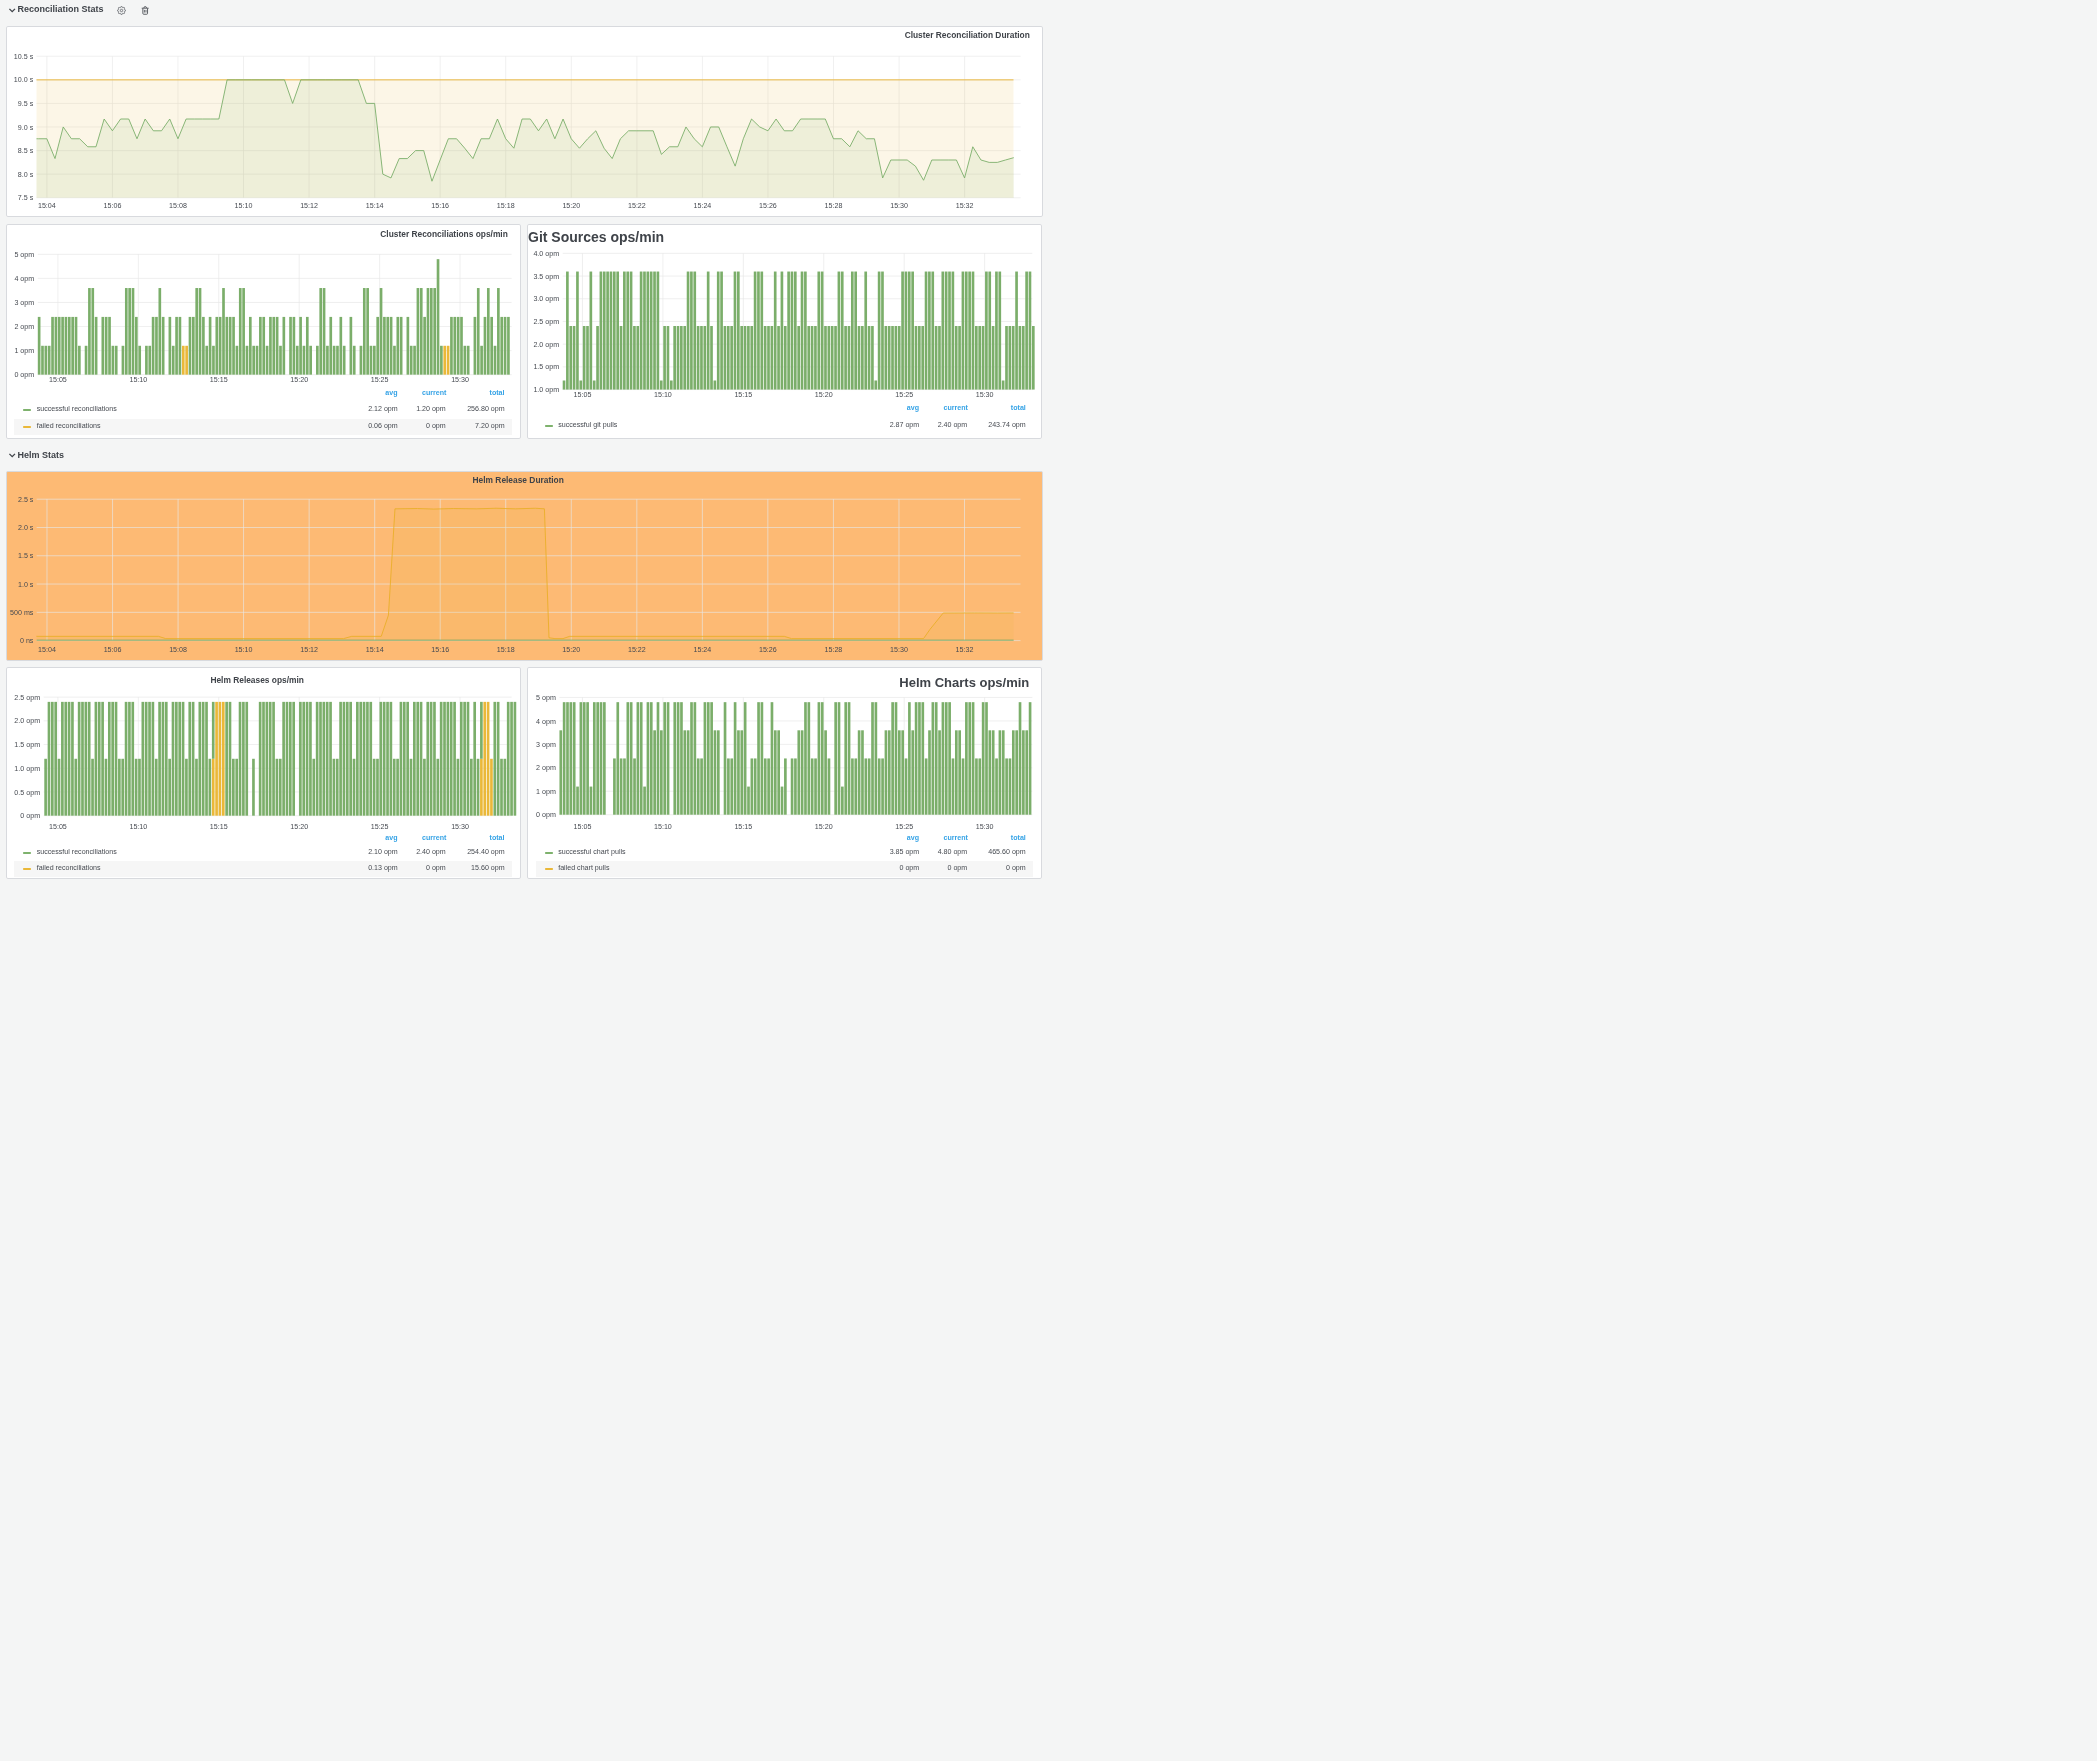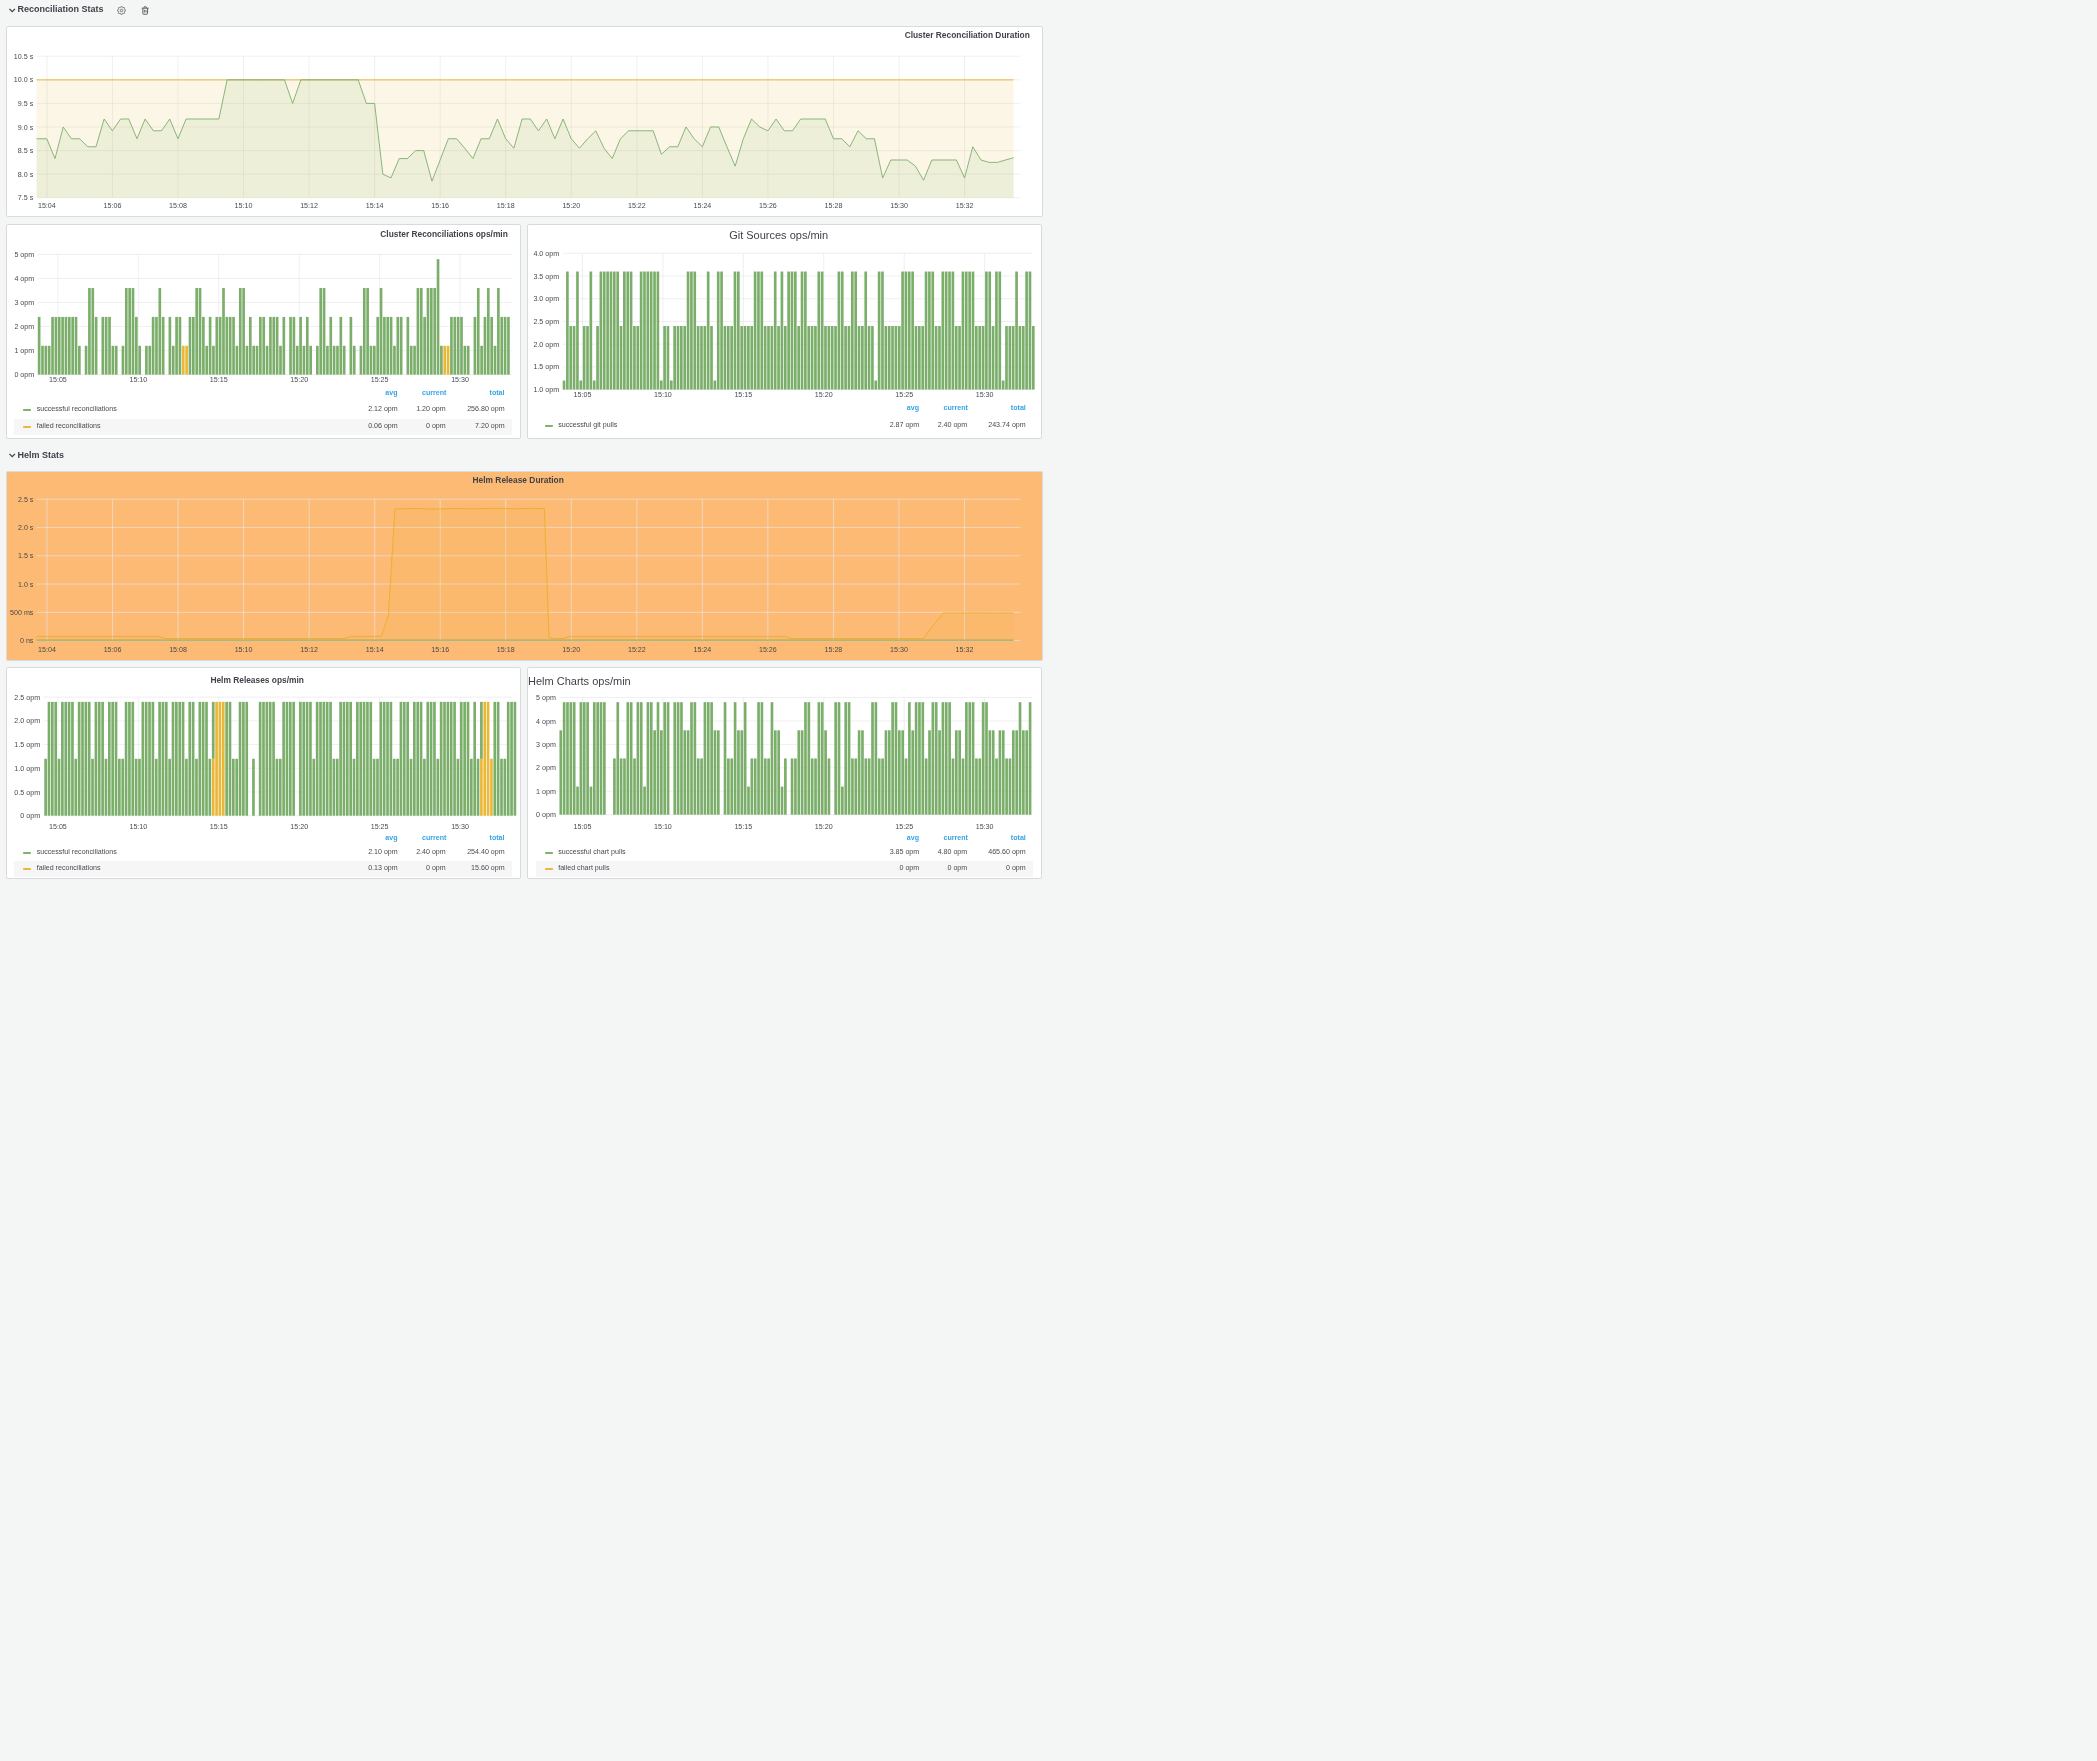--- a/index.html
+++ b/index.html
@@ -259,21 +259,21 @@
     <div style="position:absolute;top:194px;left:7.8px;right:7.8px;height:16px;background:rgba(0,0,0,0.035);color:#464a51">
       <span style="position:absolute;left:8.8px;top:7.1px;width:8.4px;height:1.7px;border-radius:0.8px;background:#eab839"></span>
       <span style="position:absolute;left:22.4px;top:3.2px">failed reconciliations</span>
       <span style="position:absolute;right:114px;top:3.2px">0.06 opm</span>
       <span style="position:absolute;right:66px;top:3.2px">0 opm</span>
       <span style="position:absolute;right:7.1px;top:3.2px">7.20 opm</span>
     </div>
 </div>
 <div style="position:absolute;left:527px;top:224px;width:515px;height:215px;
 background:#fff;border:0.6px solid #d8dade;border-radius:1.9px;box-sizing:border-box;font-size:7.1px">
-<div style="position:absolute;left:0;right:11.7px;top:4.2px;text-align:center;font-size:11px;font-weight:400;color:#3f4349">Git Sources ops/min</div>
+<div style="position:absolute;left:0;right:11.7px;top:4.2px;font-size:14px;font-weight:700;color:#3f4349">Git Sources ops/min</div>
 <svg style="position:absolute;left:0;top:0;font-size:11px" width="515" height="215" viewBox="0 0 794 331" font-family="Liberation Sans, sans-serif">
       <line x1="53.5" x2="777.5" y1="253.5" y2="253.5" stroke="#e7e7e7" stroke-width="1"></line>
       <text x="48.0" y="257.5" font-size="11" fill="#464a51" text-anchor="end" font-weight="normal">1.0 opm</text>
       <line x1="53.5" x2="777.5" y1="218.5" y2="218.5" stroke="#e7e7e7" stroke-width="1"></line>
       <text x="48.0" y="222.5" font-size="11" fill="#464a51" text-anchor="end" font-weight="normal">1.5 opm</text>
       <line x1="53.5" x2="777.5" y1="183.5" y2="183.5" stroke="#e7e7e7" stroke-width="1"></line>
       <text x="48.0" y="187.5" font-size="11" fill="#464a51" text-anchor="end" font-weight="normal">2.0 opm</text>
       <line x1="53.5" x2="777.5" y1="148.5" y2="148.5" stroke="#e7e7e7" stroke-width="1"></line>
       <text x="48.0" y="152.5" font-size="11" fill="#464a51" text-anchor="end" font-weight="normal">2.5 opm</text>
       <line x1="53.5" x2="777.5" y1="113.5" y2="113.5" stroke="#e7e7e7" stroke-width="1"></line>
@@ -686,21 +686,21 @@
     <div style="position:absolute;top:193px;left:7.8px;right:7.8px;height:16px;background:rgba(0,0,0,0.035);color:#464a51">
       <span style="position:absolute;left:8.8px;top:7.1px;width:8.4px;height:1.7px;border-radius:0.8px;background:#eab839"></span>
       <span style="position:absolute;left:22.4px;top:3.2px">failed reconciliations</span>
       <span style="position:absolute;right:114px;top:3.2px">0.13 opm</span>
       <span style="position:absolute;right:66px;top:3.2px">0 opm</span>
       <span style="position:absolute;right:7.1px;top:3.2px">15.60 opm</span>
     </div>
 </div>
 <div style="position:absolute;left:527px;top:667px;width:515px;height:212px;
 background:#fff;border:0.6px solid #d8dade;border-radius:1.9px;box-sizing:border-box;font-size:7.1px">
-<div style="position:absolute;left:0;right:11.7px;top:7.1px;text-align:left;font-size:11px;font-weight:400;color:#3f4349">Helm Charts ops/min</div>
+<div style="position:absolute;left:0;right:11.7px;top:7.1px;text-align:right;font-size:13px;font-weight:700;color:#3f4349">Helm Charts ops/min</div>
 <svg style="position:absolute;left:0;top:0;font-size:11px" width="515" height="213" viewBox="0 0 794 328" font-family="Liberation Sans, sans-serif">
       <line x1="48.5" x2="777.5" y1="226.0" y2="226.0" stroke="#e7e7e7" stroke-width="1"></line>
       <text x="43.0" y="230.0" font-size="11" fill="#464a51" text-anchor="end" font-weight="normal">0 opm</text>
       <line x1="48.5" x2="777.5" y1="189.8" y2="189.8" stroke="#e7e7e7" stroke-width="1"></line>
       <text x="43.0" y="193.8" font-size="11" fill="#464a51" text-anchor="end" font-weight="normal">1 opm</text>
       <line x1="48.5" x2="777.5" y1="153.7" y2="153.7" stroke="#e7e7e7" stroke-width="1"></line>
       <text x="43.0" y="157.7" font-size="11" fill="#464a51" text-anchor="end" font-weight="normal">2 opm</text>
       <line x1="48.5" x2="777.5" y1="117.6" y2="117.6" stroke="#e7e7e7" stroke-width="1"></line>
       <text x="43.0" y="121.6" font-size="11" fill="#464a51" text-anchor="end" font-weight="normal">3 opm</text>
       <line x1="48.5" x2="777.5" y1="81.4" y2="81.4" stroke="#e7e7e7" stroke-width="1"></line>

